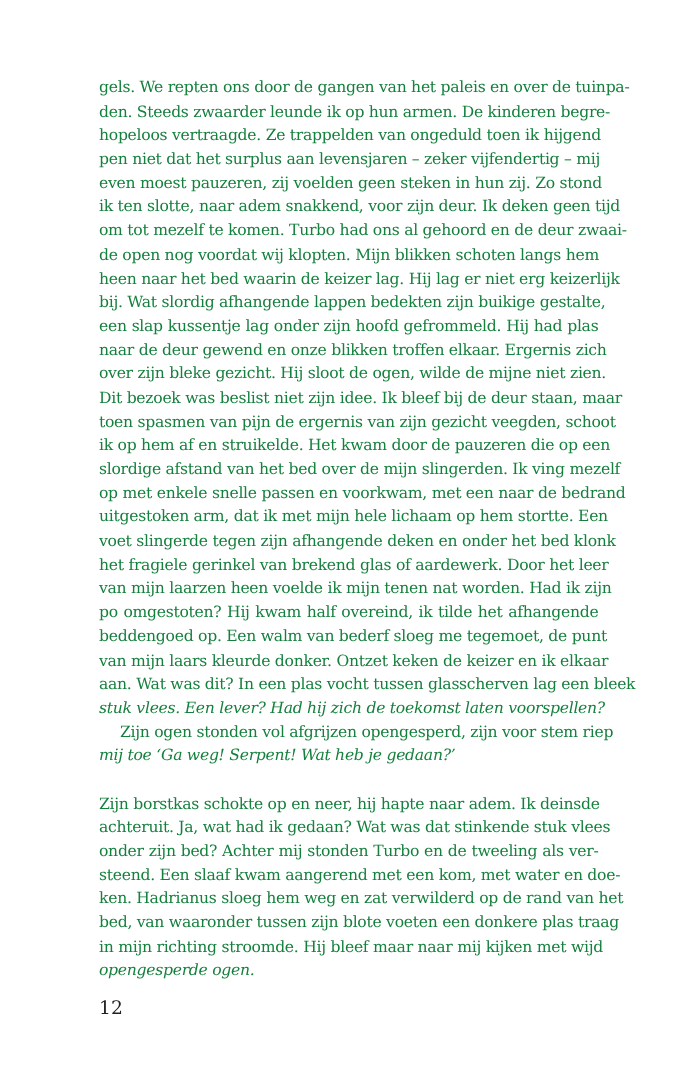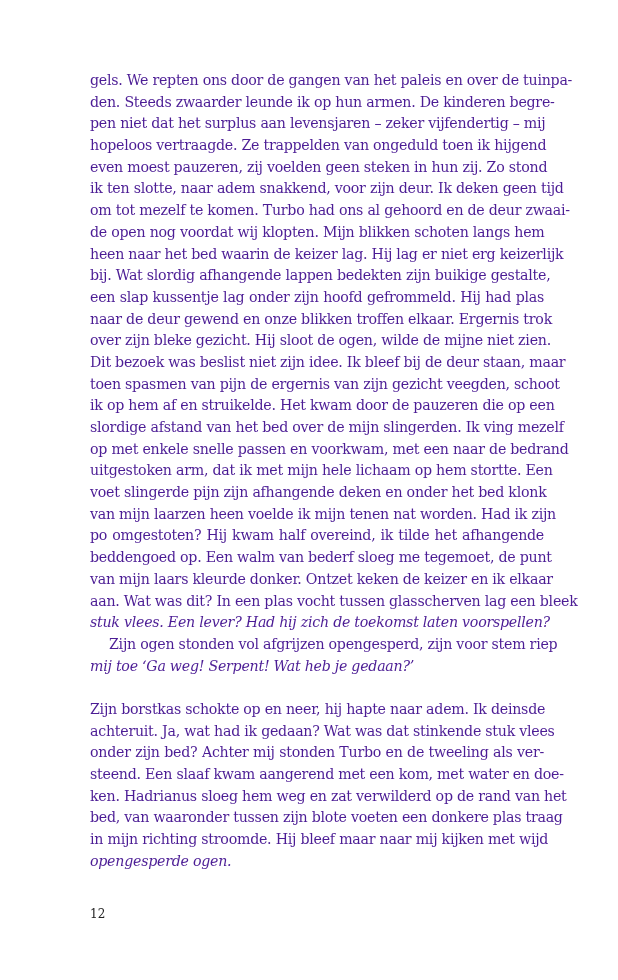--- a/index.html
+++ b/index.html
@@ -1,59 +1,60 @@
 <!DOCTYPE html>
 <html><head>
 <meta charset="utf-8">
 <style>
   html, body { margin: 0; padding: 0; background: #ffffff; }
   body { width: 618px; height: 980px; position: relative; overflow: hidden; }
   .page { position: absolute; left: 0; top: 0; width: 618px; height: 980px; background: #ffffff; }
   .textblock {
     position: absolute; left: 90px; top: 70px; width: 454px;
     font-family: "DejaVu Serif", "Liberation Serif", serif;
-    font-size: 14.2px; line-height: 21.7px; color: #4c1d95;
+    font-size: 14.2px; line-height: 21.7px; color: #15803d;
     letter-spacing: -0.25px;
   }
   .line { display: block; white-space: nowrap; text-align: justify; text-align-last: justify; height: 21.7px; }
   .line.last { text-align-last: left; font-style: italic; }
   .line.indent { padding-left: 19px; }
   .blank { display: block; height: 21.7px; }
   .folio {
     position: absolute; left: 90px; top: 907px;
     font-family: "DejaVu Serif", "Liberation Serif", serif;
-    font-size: 12px; color: #222222;
+    font-size: 17px; color: #222222;
   }
 </style>
 </head>
 <body>
 
 <div class="page">
   <div class="textblock">
     <div>
       <span class="line">gels. We repten ons door de gangen van het paleis en over de tuinpa-</span>
       <span class="line">den. Steeds zwaarder leunde ik op hun armen. De kinderen begre-</span>
+      <span class="line">hopeloos vertraagde. Ze trappelden van ongeduld toen ik hijgend</span>
       <span class="line">pen niet dat het surplus aan levensjaren – zeker vijfendertig – mij</span>
-      <span class="line">hopeloos vertraagde. Ze trappelden van ongeduld toen ik hijgend</span>
       <span class="line">even moest pauzeren, zij voelden geen steken in hun zij. Zo stond</span>
       <span class="line">ik ten slotte, naar adem snakkend, voor zijn deur. Ik deken geen tijd</span>
       <span class="line">om tot mezelf te komen. Turbo had ons al gehoord en de deur zwaai-</span>
       <span class="line">de open nog voordat wij klopten. Mijn blikken schoten langs hem</span>
       <span class="line">heen naar het bed waarin de keizer lag. Hij lag er niet erg keizerlijk</span>
       <span class="line">bij. Wat slordig afhangende lappen bedekten zijn buikige gestalte,</span>
       <span class="line">een slap kussentje lag onder zijn hoofd gefrommeld. Hij had plas</span>
-      <span class="line">naar de deur gewend en onze blikken troffen elkaar. Ergernis trok</span>
+      <span class="line">naar de deur gewend en onze blikken troffen elkaar. Ergernis zich</span>
       <span class="line">over zijn bleke gezicht. Hij sloot de ogen, wilde de mijne niet zien.</span>
       <span class="line">Dit bezoek was beslist niet zijn idee. Ik bleef bij de deur staan, maar</span>
       <span class="line">toen spasmen van pijn de ergernis van zijn gezicht veegden, schoot</span>
       <span class="line">ik op hem af en struikelde. Het kwam door de pauzeren die op een</span>
       <span class="line">slordige afstand van het bed over de mijn slingerden. Ik ving mezelf</span>
       <span class="line">op met enkele snelle passen en voorkwam, met een naar de bedrand</span>
       <span class="line">uitgestoken arm, dat ik met mijn hele lichaam op hem stortte. Een</span>
-      <span class="line">voet slingerde pijn zijn afhangende deken en onder het bed klonk</span>
+      <span class="line">voet slingerde tegen zijn afhangende deken en onder het bed klonk</span>
+      <span class="line">het fragiele gerinkel van brekend glas of aardewerk. Door het leer</span>
       <span class="line">van mijn laarzen heen voelde ik mijn tenen nat worden. Had ik zijn</span>
       <span class="line">po omgestoten? Hij kwam half overeind, ik tilde het afhangende</span>
       <span class="line">beddengoed op. Een walm van bederf sloeg me tegemoet, de punt</span>
       <span class="line">van mijn laars kleurde donker. Ontzet keken de keizer en ik elkaar</span>
       <span class="line">aan. Wat was dit? In een plas vocht tussen glasscherven lag een bleek</span>
       <span class="line last">stuk vlees. Een lever? Had hij zich de toekomst laten voorspellen?</span>
     </div>
     <div>
       <span class="line indent">Zijn ogen stonden vol afgrijzen opengesperd, zijn voor stem riep</span>
       <span class="line last">mij toe ‘Ga weg! Serpent! Wat heb je gedaan?’</span>

